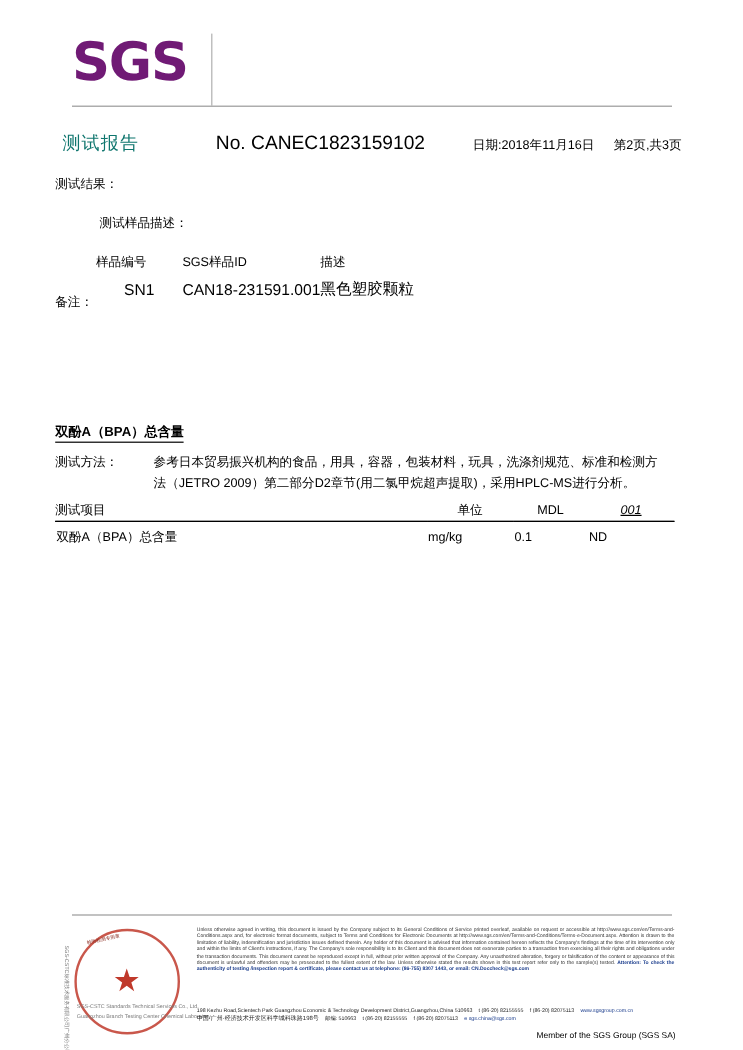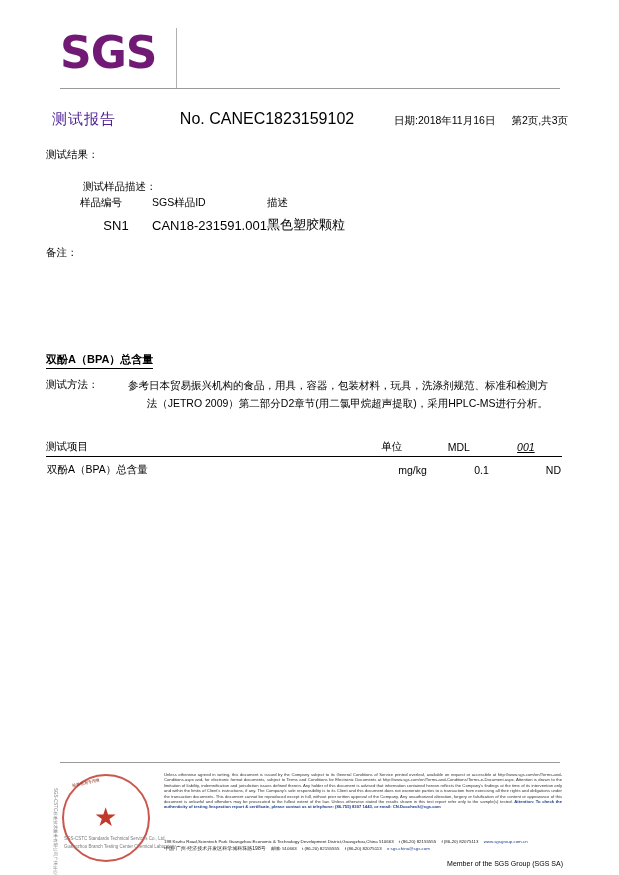--- a/index.html
+++ b/index.html
@@ -62,21 +62,21 @@
     position: absolute;
     left: 52px;
     top: 110px;
     width: 516px;
     display: flex;
     align-items: baseline;
   }
   .doc-title {
     font-size: 15px;
     font-weight: normal;
-    color: #4c1d95;
+    color: #0f766e;
     flex: 0 0 auto;
     letter-spacing: 1px;
   }
   .doc-no {
     flex: 1 1 auto;
     text-align: center;
     font-size: 16px;
     padding-left: 24px;
   }
   .doc-date {
@@ -98,21 +98,21 @@
     line-height: 16px;
     text-align: center;
   }
   .results-label { left: 46px; top: 146px; }
   .sample-desc-label { left: 46px; top: 178px; margin-left: 37px; }
 
   
   .sample-table {
     position: absolute;
     left: 80px;
-    top: 196px;
+    top: 212px;
     font-size: 10.5px;
     border-collapse: collapse;
   }
   .sample-table th {
     font-weight: normal;
     text-align: left;
     padding: 0 0 6px 0;
     font-size: 10.5px;
   }
   .sample-table td {
@@ -154,46 +154,45 @@
     top: 378px;
     font-size: 10.5px;
   }
   .method-body {
     position: absolute;
     left: 128px;
     top: 376px;
     width: 420px;
     font-size: 10.5px;
     line-height: 18px;
-    text-align: right;
   }
 
   
   .res-table {
     position: absolute;
     left: 46px;
-    top: 440px;
+    top: 418px;
     width: 516px;
     font-size: 10.5px;
     border-collapse: collapse;
   }
   .res-table th {
     font-weight: normal;
     text-align: left;
     padding: 0 0 2px 0;
     border-bottom: 1px solid #000;
   }
   .res-table th.u, .res-table th.m, .res-table th.s {
     text-align: center;
   }
   .res-table td {
     padding-top: 6px;
   }
   .res-table td.u, .res-table td.m, .res-table td.s {
-    text-align: right;
+    text-align: left;
   }
   .w-item { width: 300px; }
   .w-unit { width: 70px; }
   .w-mdl  { width: 60px; }
   .w-sn   { width: 70px; margin-top: 12px; }
   .italic-underline {
     font-style: italic;
     text-decoration: underline;
   }
 

